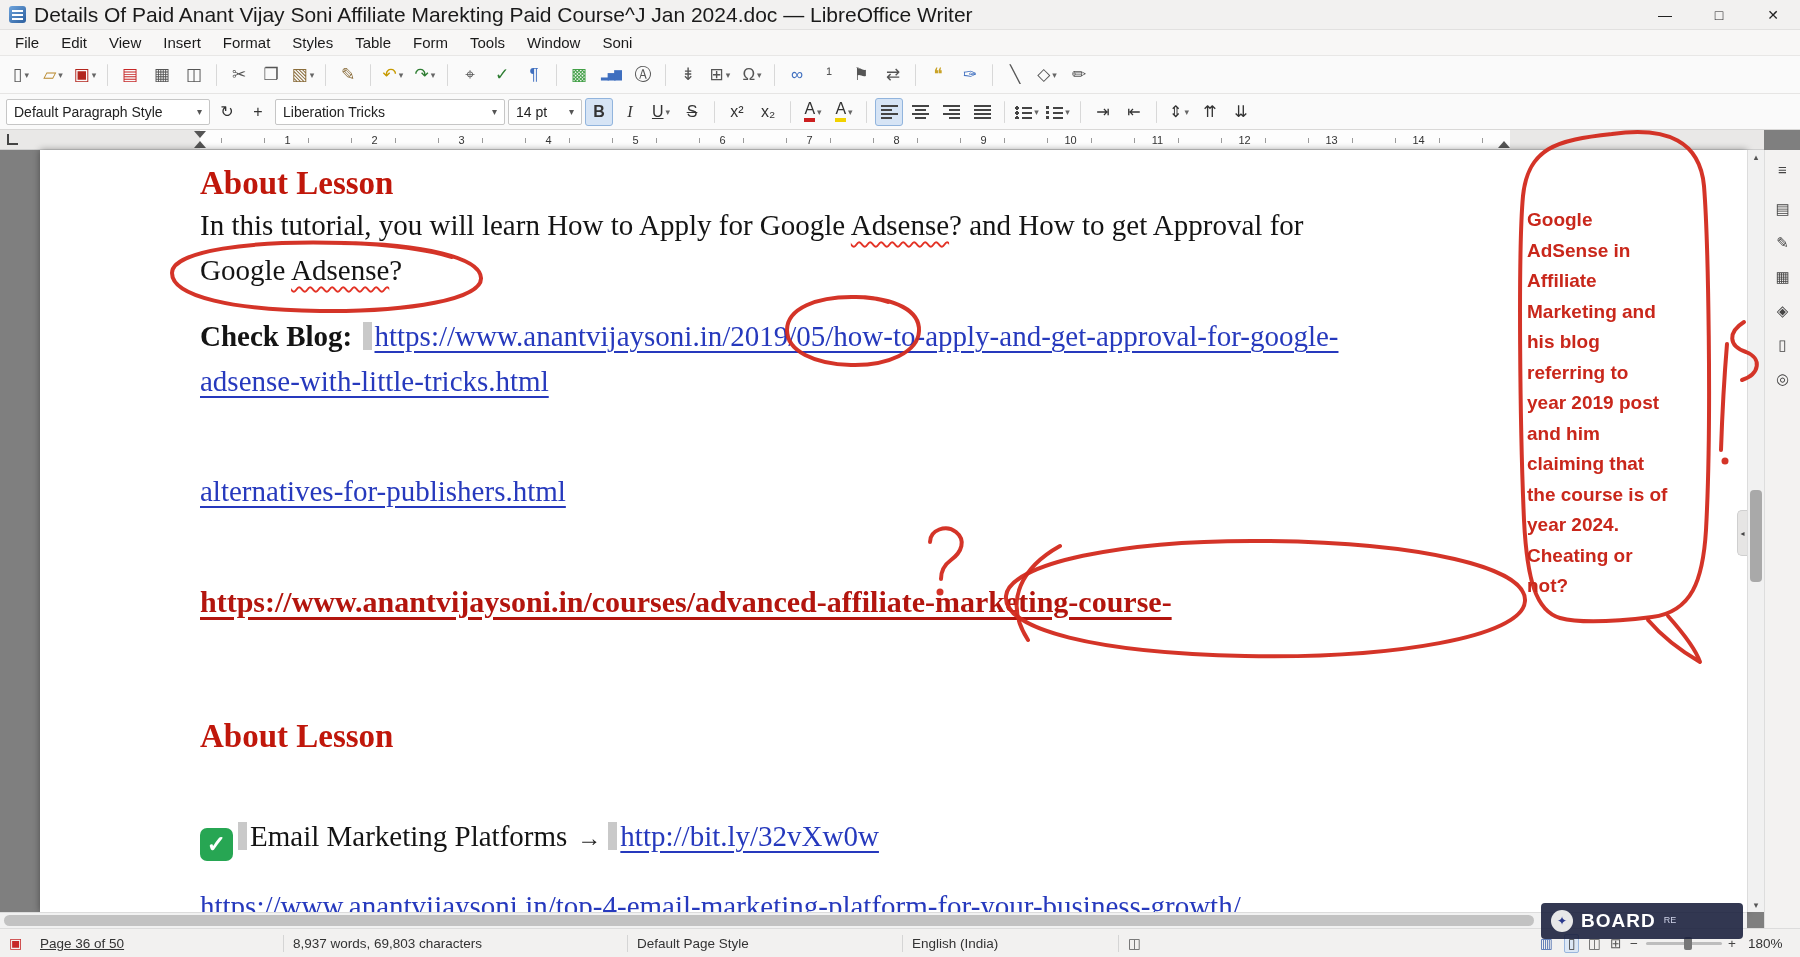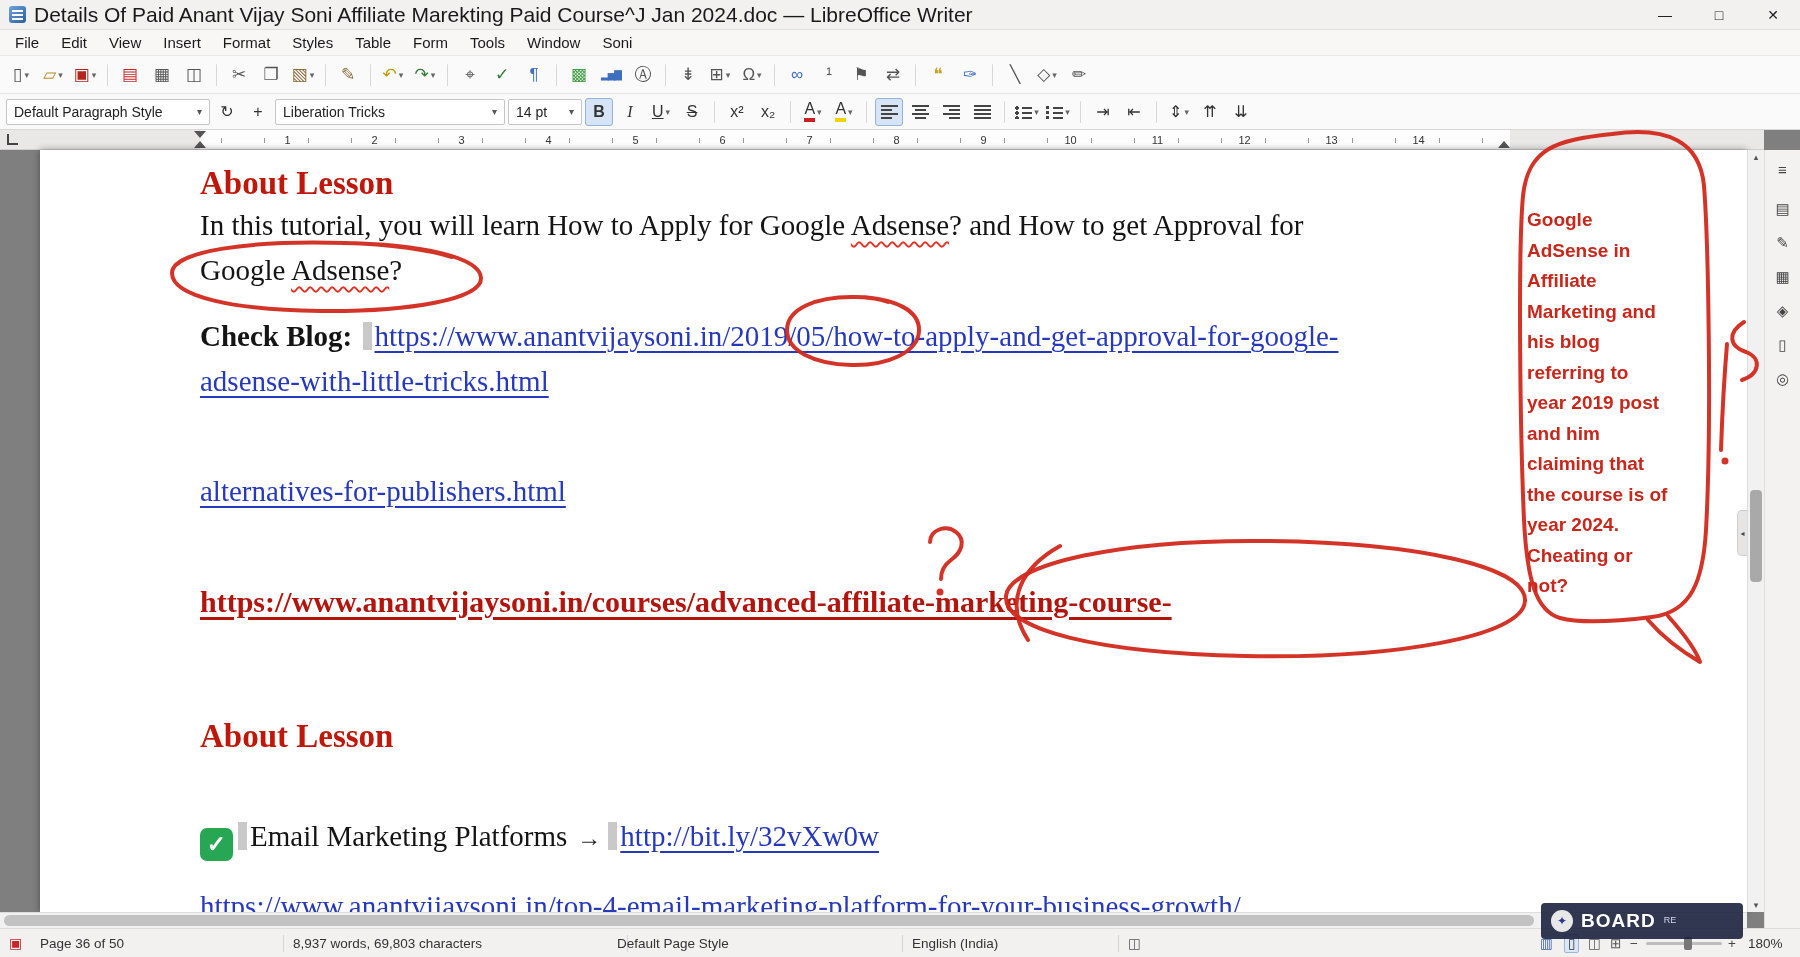--- a/index.html
+++ b/index.html
@@ -523,25 +523,25 @@
     <div class="bline" data-name="annotation-text-line">and him</div>
     <div class="bline" data-name="annotation-text-line">claiming that</div>
     <div class="bline" data-name="annotation-text-line">the course is of</div>
     <div class="bline" data-name="annotation-text-line">year 2024.</div>
     <div class="bline" data-name="annotation-text-line">Cheating or</div>
     <div class="bline" data-name="annotation-text-line">not?</div>
   </div>
 
 <div class="status" data-name="status-bar">
   <span class="st" style="left:9px;color:#c62828;font-size:14px;" data-name="document-modified-icon">▣</span>
-  <span class="st" style="left:40px;" data-name="page-count-status">Page 36 of 50</span>
+  <span class="st" style="left:40px;text-decoration:underline;" data-name="page-count-status">Page 36 of 50</span>
   <span class="st-sep" style="left:283px;" data-name="status-separator"></span>
   <span class="st" style="left:293px;" data-name="word-count-status">8,937 words, 69,803 characters</span>
   <span class="st-sep" style="left:627px;" data-name="status-separator"></span>
-  <span class="st" style="left:617px;" data-name="page-style-status">Default Page Style</span>
+  <span class="st" style="left:637px;" data-name="page-style-status">Default Page Style</span>
   <span class="st-sep" style="left:902px;" data-name="status-separator"></span>
   <span class="st" style="left:912px;" data-name="language-status">English (India)</span>
   <span class="st-sep" style="left:1118px;" data-name="status-separator"></span>
   <span class="st" style="left:1128px;color:#555;" data-name="selection-mode-icon">◫</span>
   <span class="st" style="left:1540px;color:#3a5fa8;" data-name="book-view-icon">▥</span>
   <span class="st" style="left:1564px;background:#dce7f5;border:1px solid #9ab6dd;border-radius:2px;line-height:17px;top:5px;padding:0 3px;" data-name="single-page-view-button">▯</span>
   <span class="st" style="left:1588px;color:#555;" data-name="multi-page-view-button">◫</span>
   <span class="st" style="left:1610px;color:#555;" data-name="book-page-view-button">⊞</span>
   <span class="st" style="left:1630px;color:#444;" data-name="zoom-out-button">−</span>
   <span class="st-slider-track" data-name="zoom-slider-track"></span>

